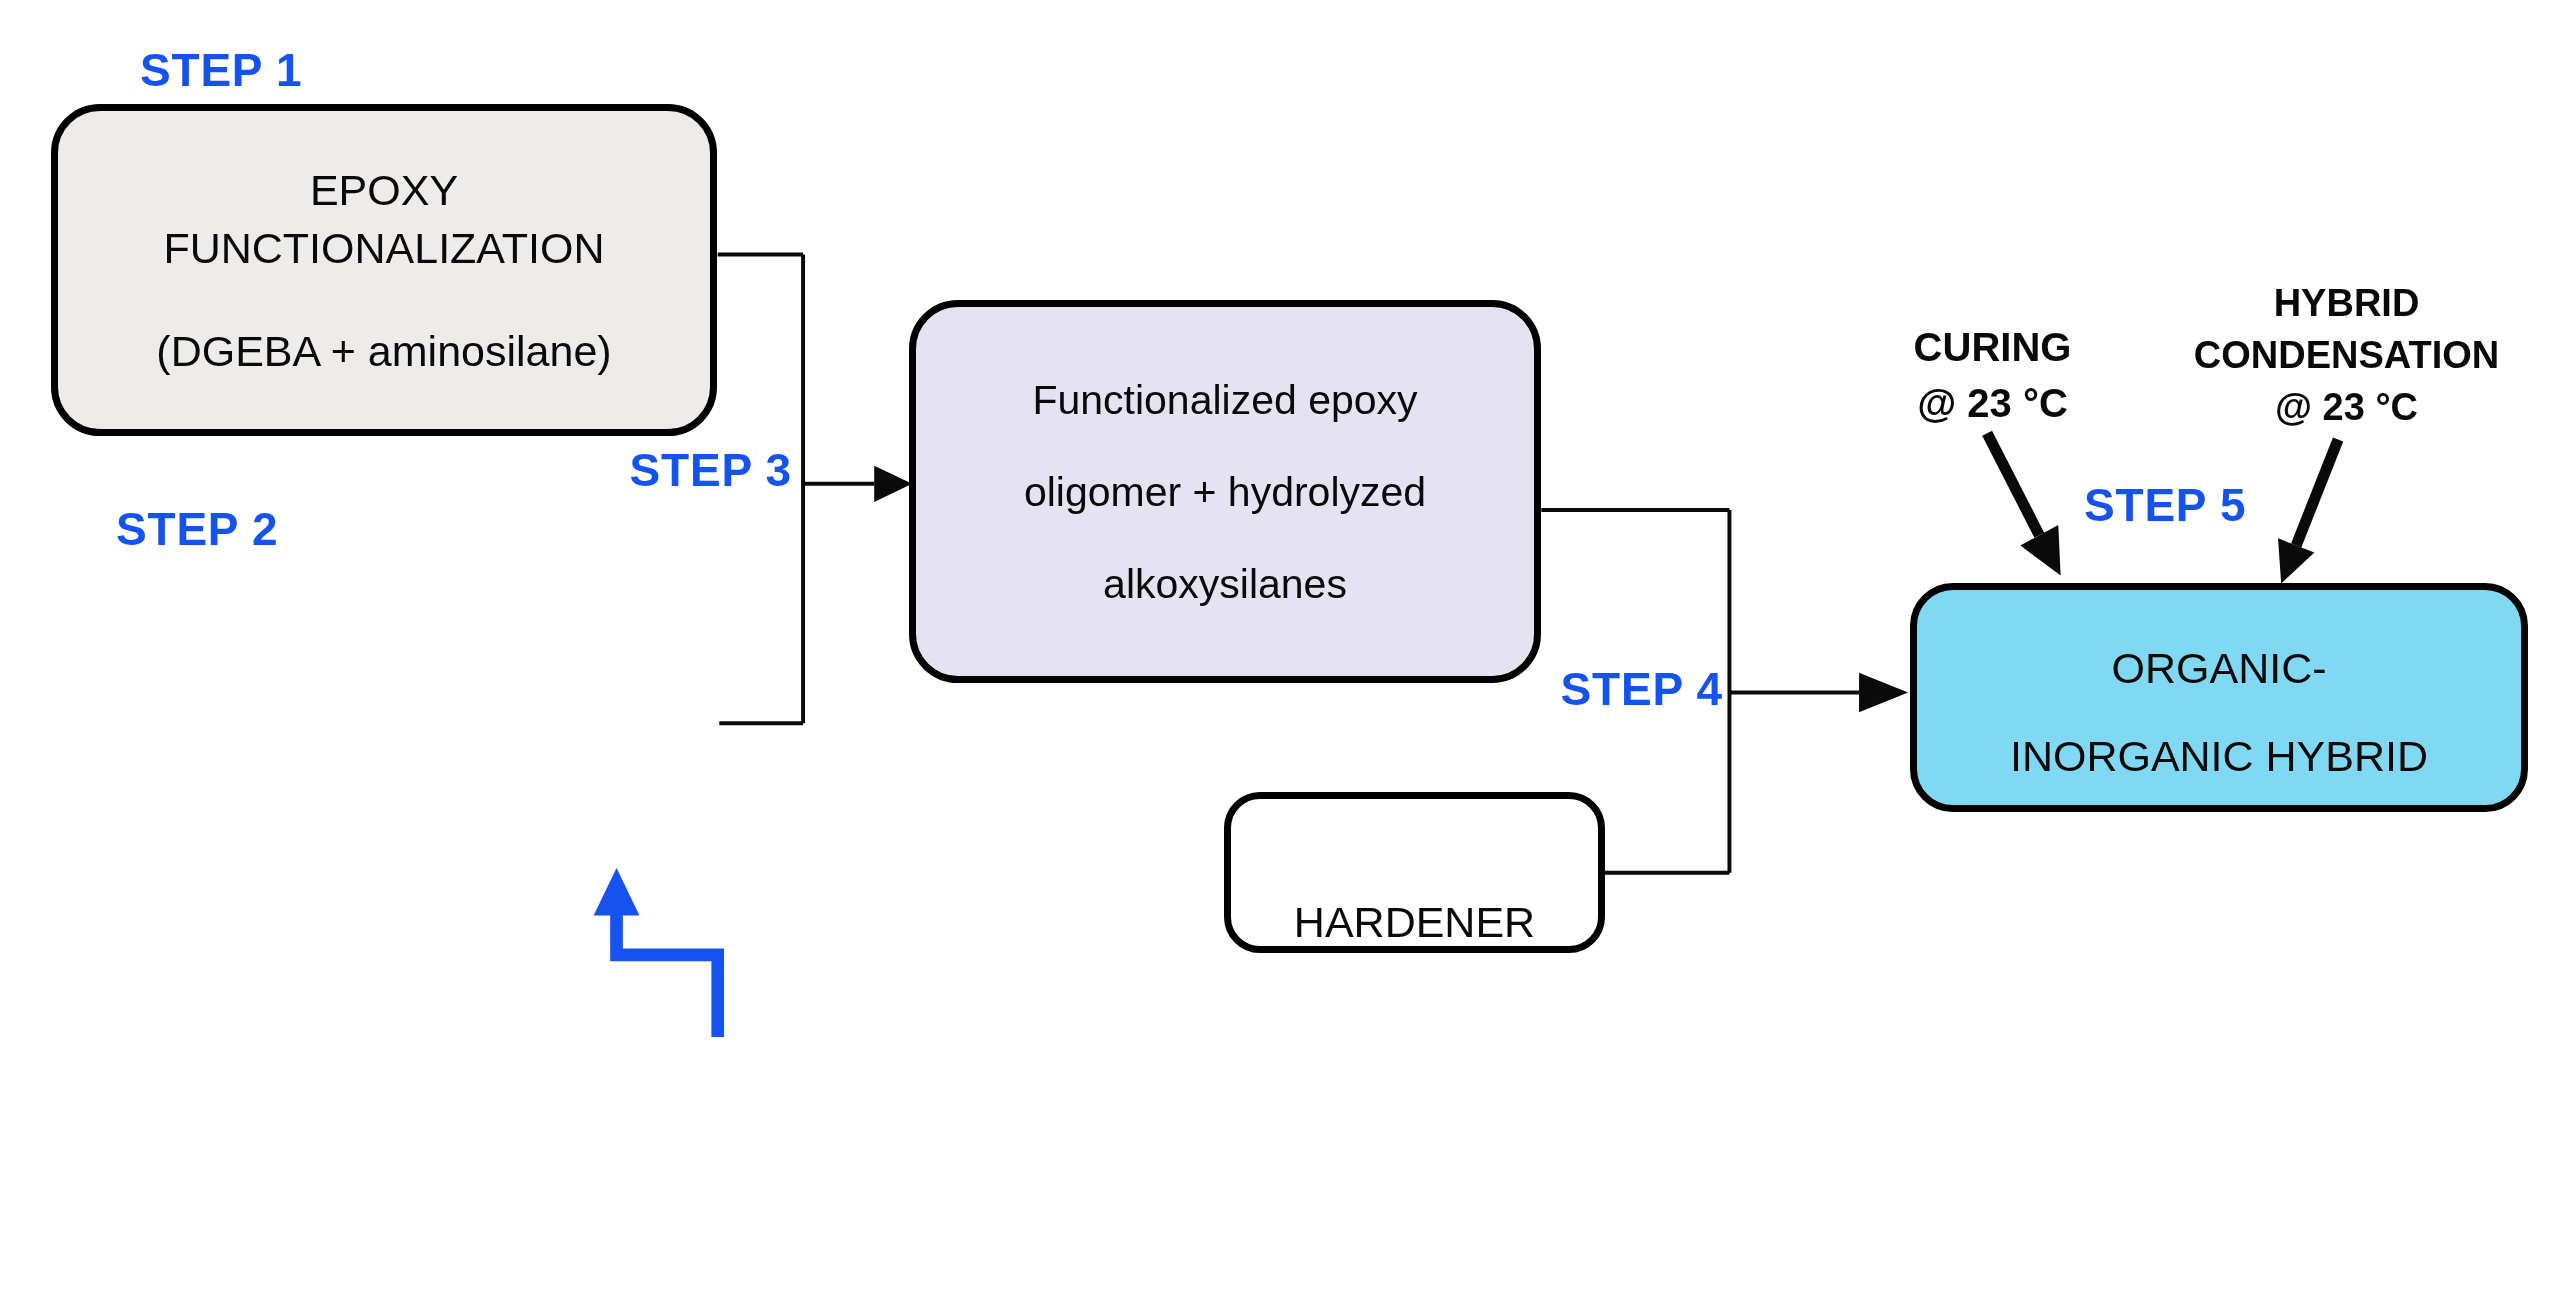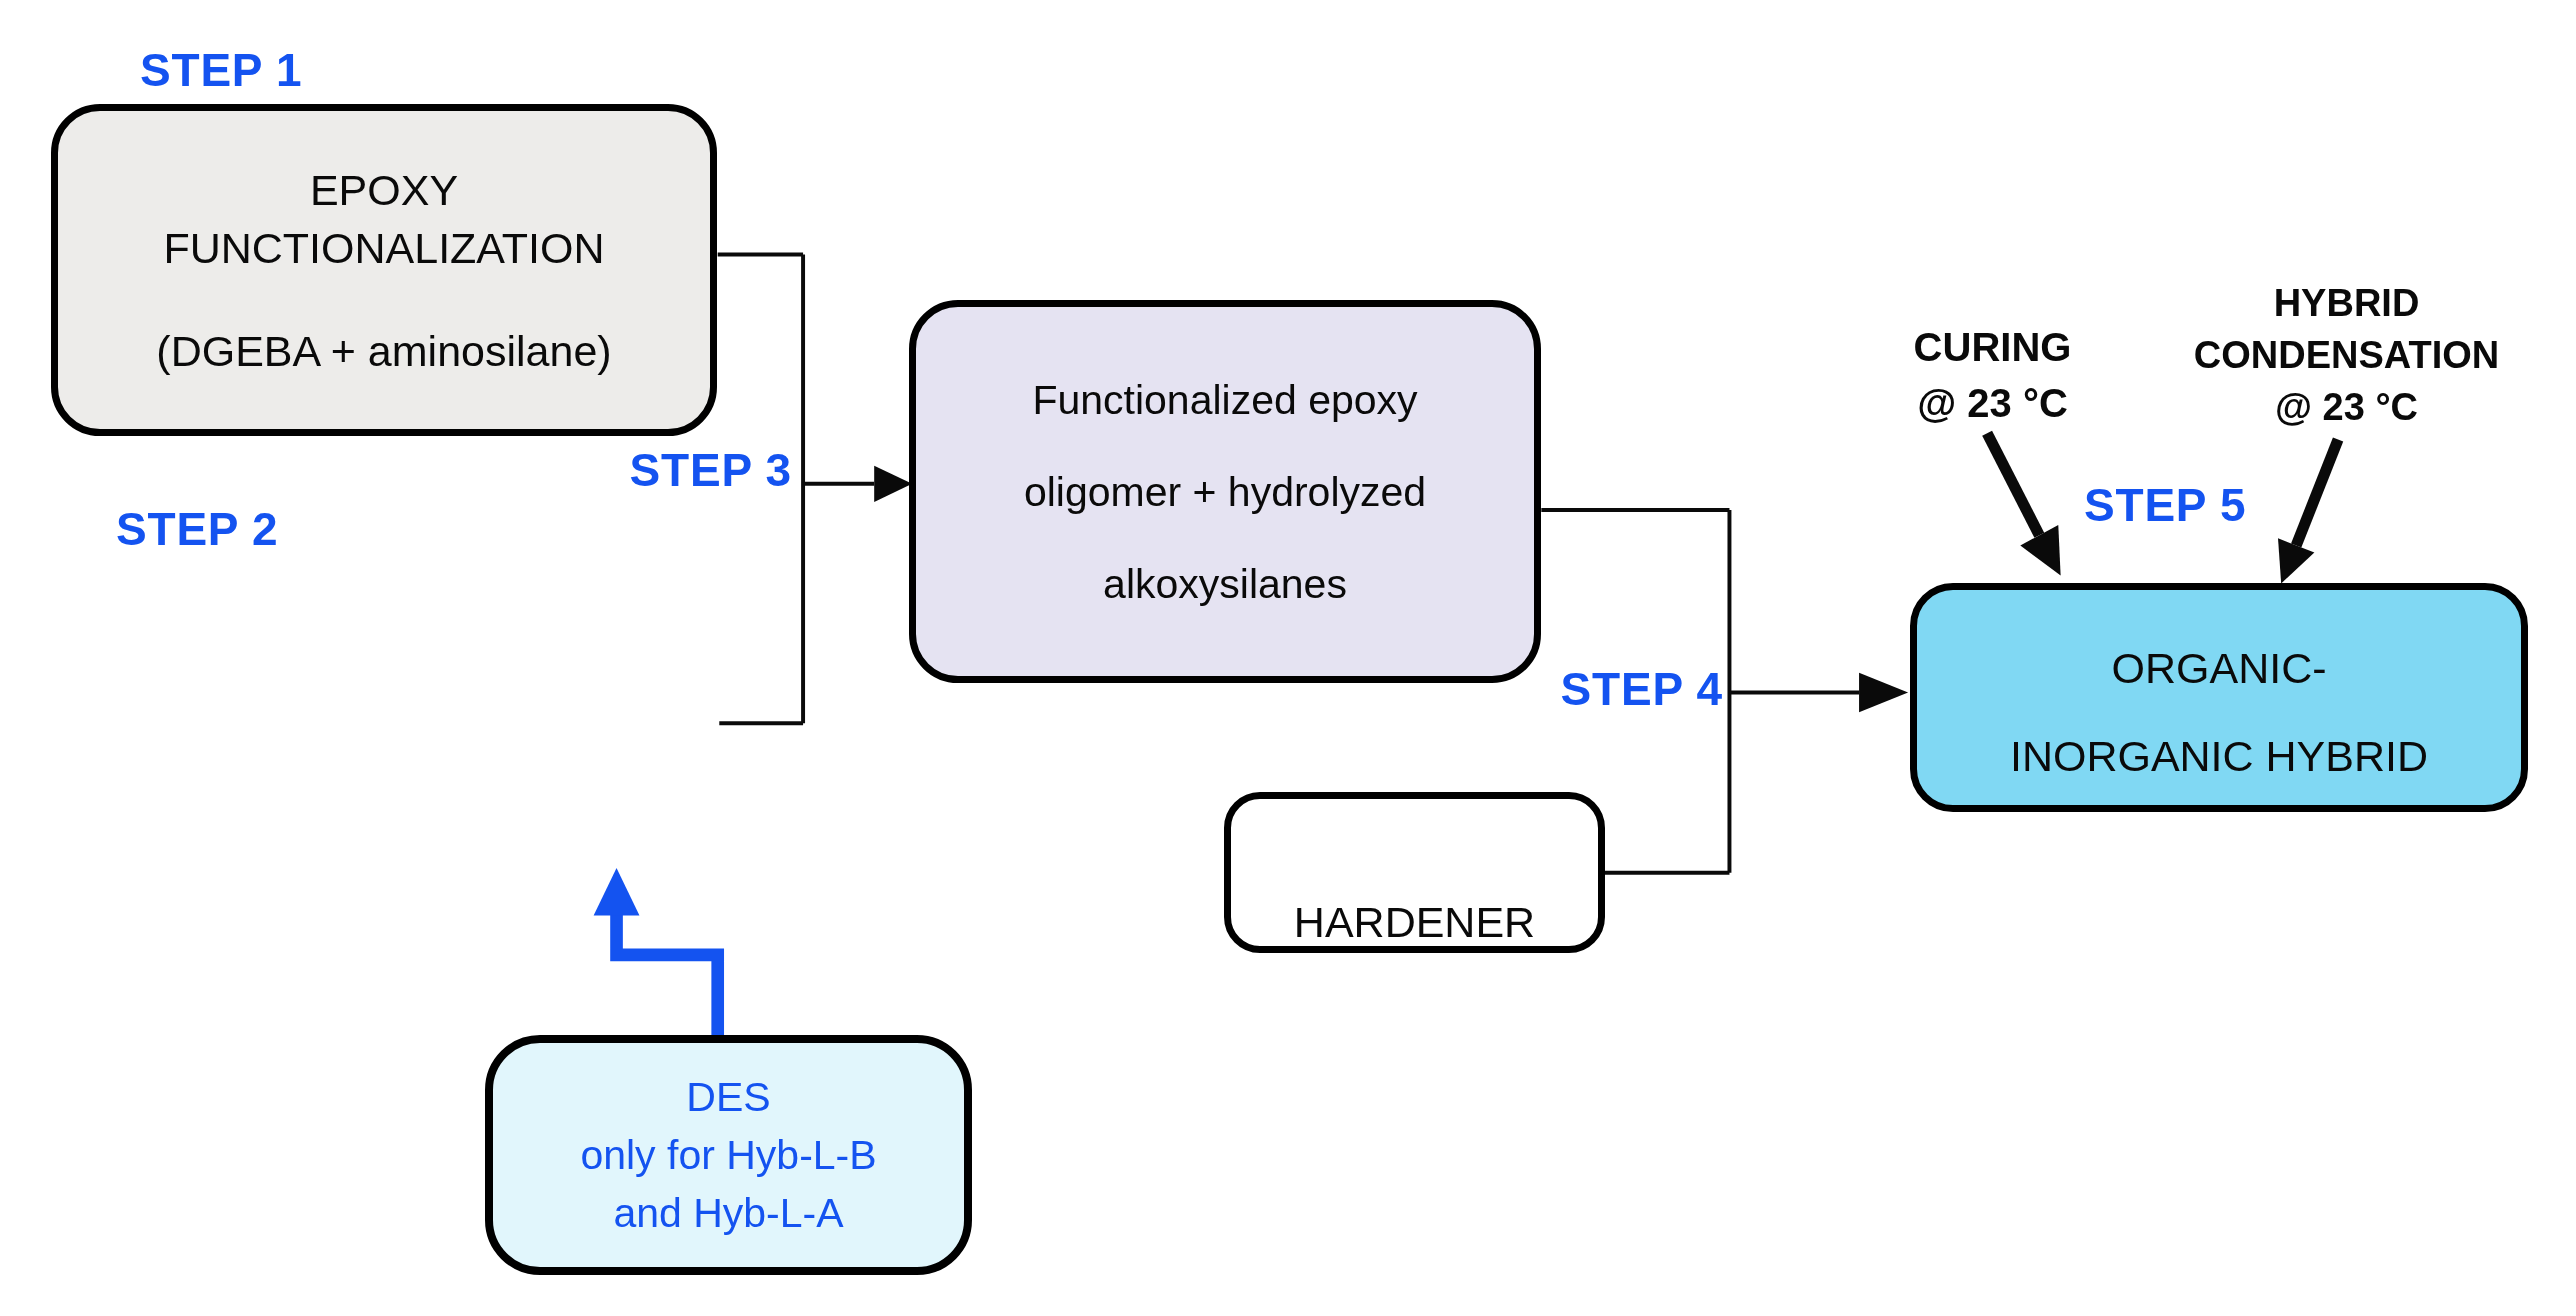--- a/index.html
+++ b/index.html
@@ -127,20 +127,15 @@
 
   <div class="box b-hardener">
     <div class="bl">HARDENER</div>
   </div>
 
   <div class="box b-hybrid">
     <div class="bl">ORGANIC-</div>
     <div class="bl">INORGANIC HYBRID</div>
   </div>
 
-  <div class="box b-des">
-    <div class="bl">DES</div>
-    <div class="bl">only for Hyb-L-B</div>
-    <div class="bl">and Hyb-L-A</div>
-  </div>
 
 </div>
 
 
 </body></html>

